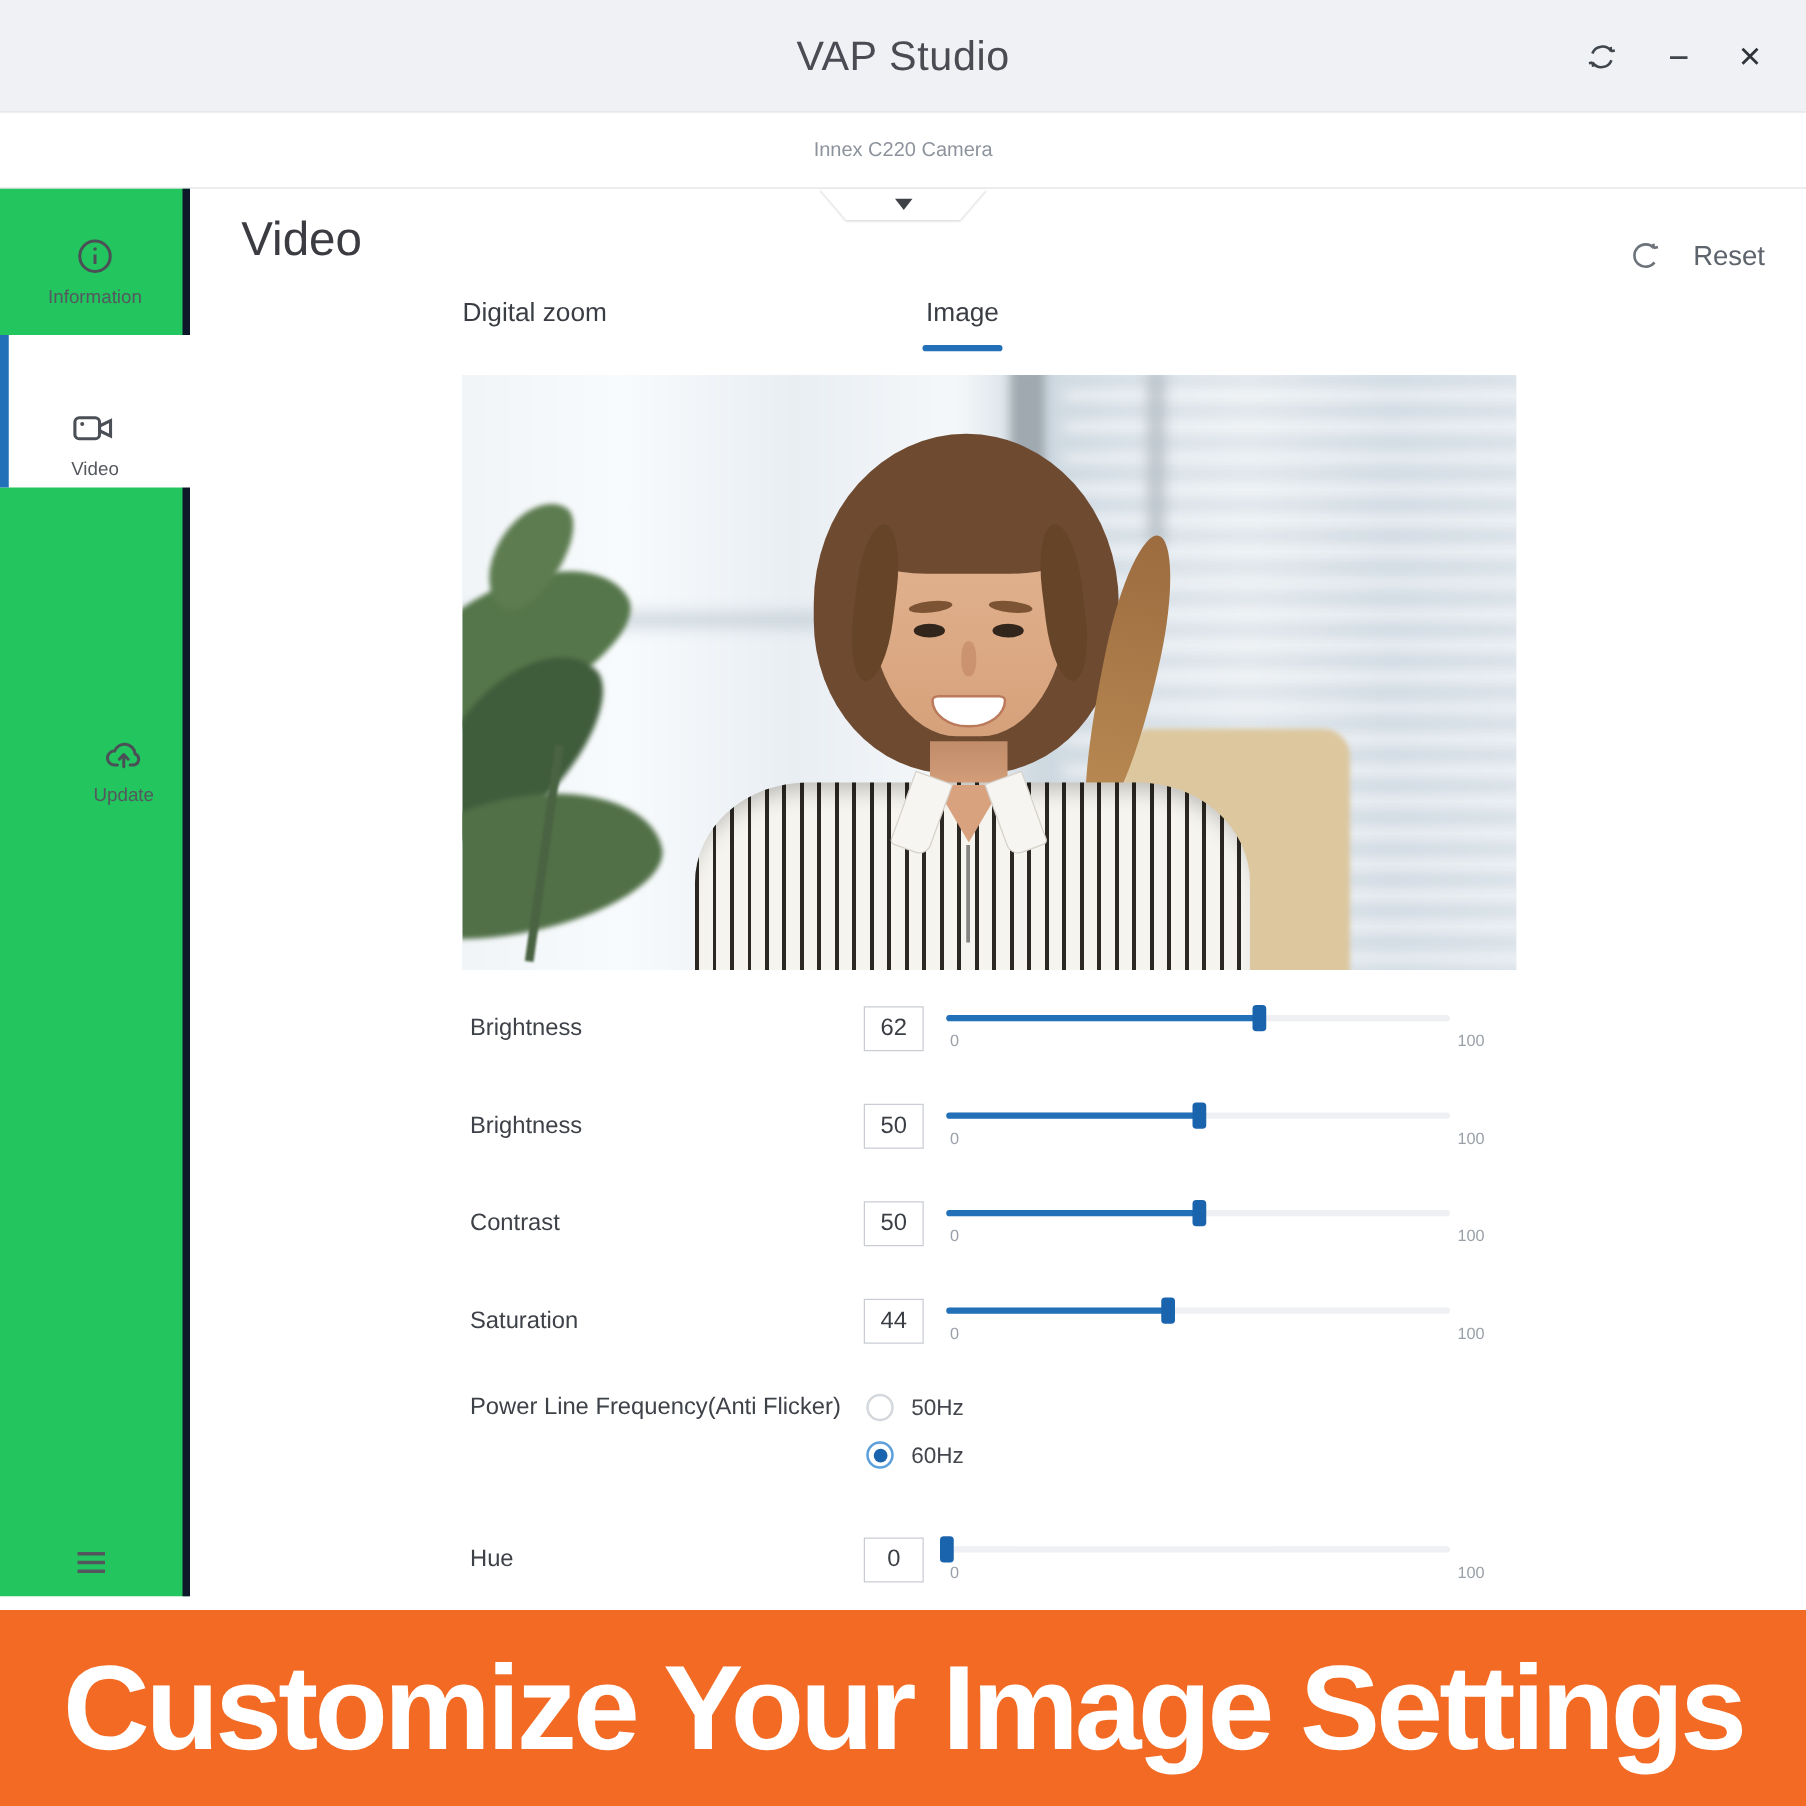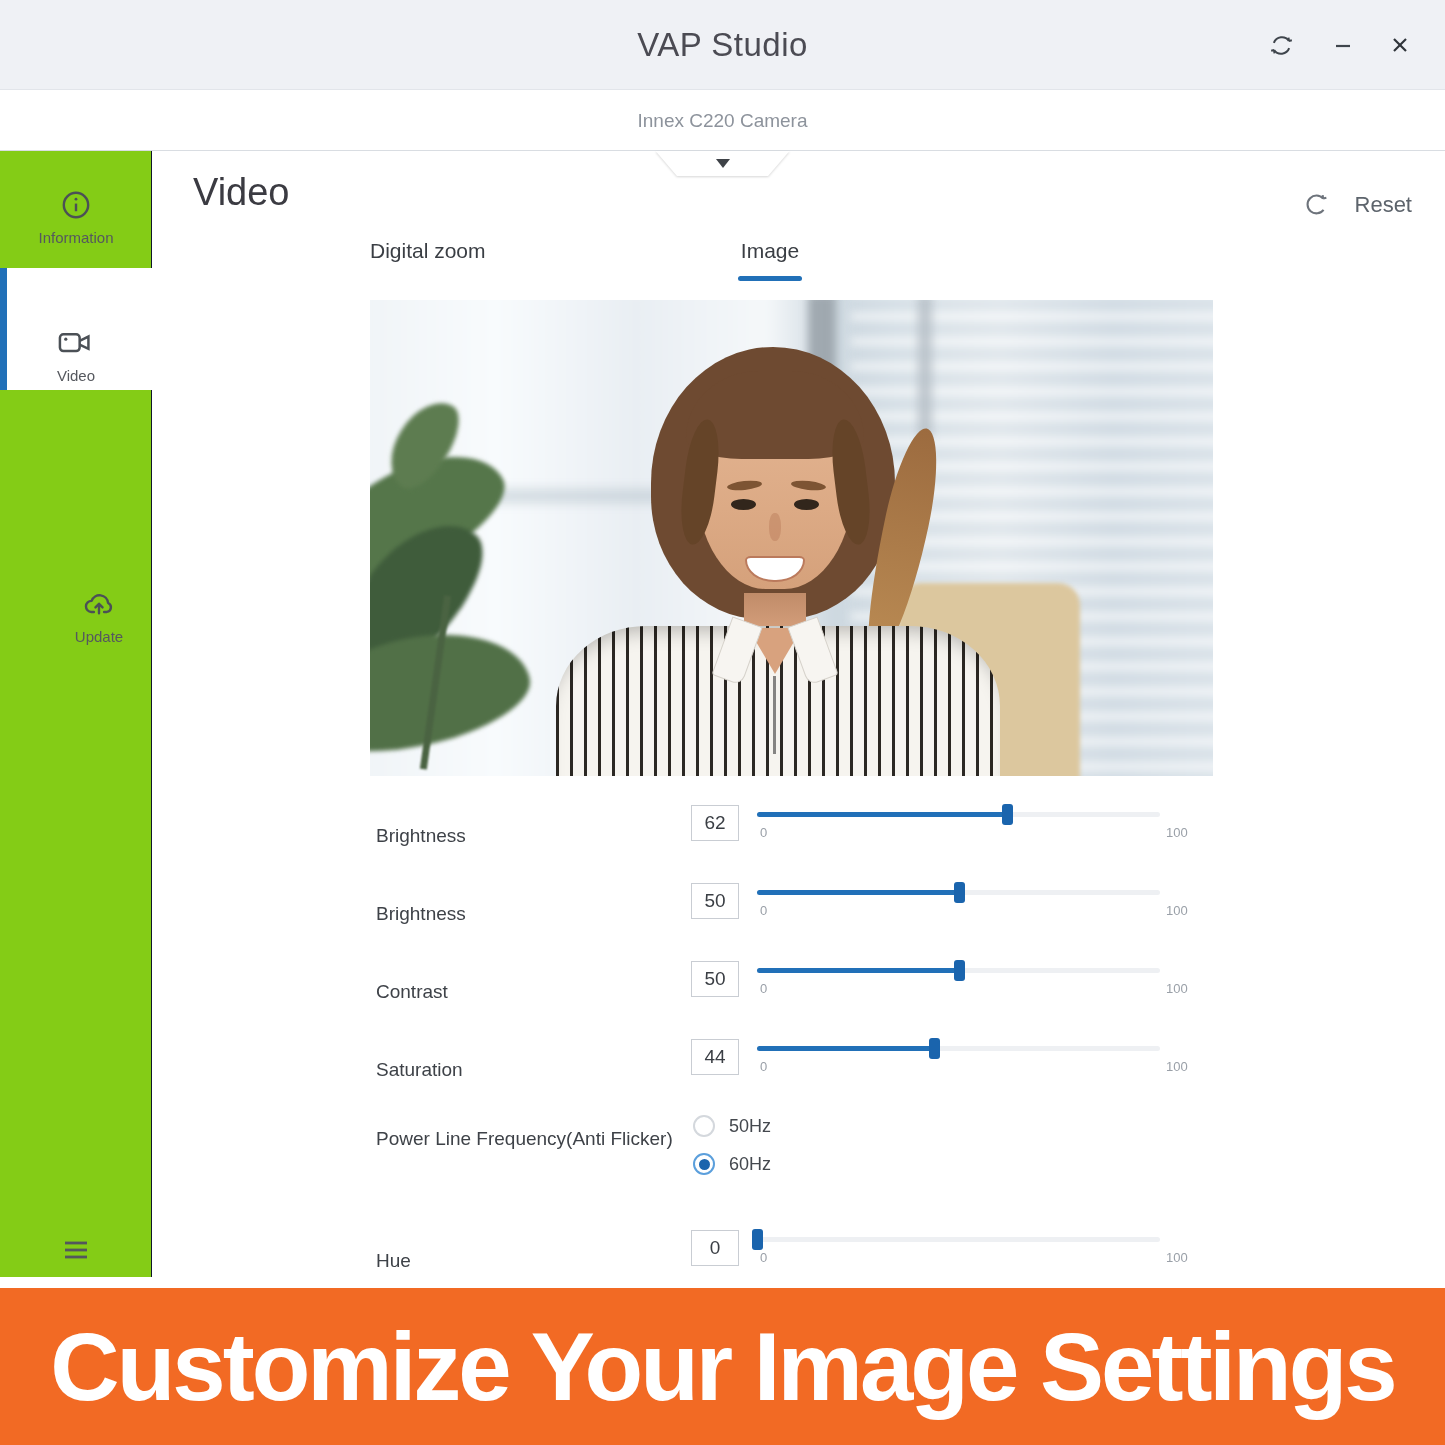--- a/index.html
+++ b/index.html
@@ -14,32 +14,32 @@
     display:flex; align-items:center; justify-content:center;
     font-size:33px; color:#4b4b53; letter-spacing:0.5px; }
   .tb-controls { position:absolute; right:36px; top:0; height:90px;
     display:flex; align-items:center; gap:38px; }
   .tb-btn { background:none; border:none; cursor:pointer; display:flex; align-items:center; }
 
   
   .devicebar { position:absolute; left:0; top:91px; width:100%; height:60px;
     background:#fff; border-bottom:1px solid #d9dde2; }
   .device-name { width:100%; height:100%; display:flex; align-items:center; justify-content:center;
-    font-size:19px; color:#8d939c;text-align:right; }
+    font-size:16px; color:#8d939c;text-align:right; }
   .tab-wrap { position:absolute; left:50%; top:60px; transform:translateX(-50%);
     filter:drop-shadow(0 1px 1px rgba(0,0,0,0.16)); z-index:6; }
   .device-tab { width:134px; height:25px; background:#fff;
     clip-path:polygon(0 0,100% 0,84% 100%,16% 100%);
     display:flex; align-items:center; justify-content:center; }
   .tri { width:0; height:0; border-left:7px solid transparent; border-right:7px solid transparent;
     border-top:9px solid #3e4247; }
 
   
   .sidebar { position:absolute; left:0; top:151px; width:152px; height:1126px;
-    background:#84cc16; border-right:1px solid #0f172a; }
+    background:#22c55e; border-right:6px solid #0f172a; }
   .side-item { position:absolute; left:0; width:152px; cursor:pointer; }
   .side-item .accent { display:none; position:absolute; left:0; top:0; width:7px; height:100%;
     background:var(--accent,#2170b8); }
   .side-item.active { background:#ffffff; }
   .side-item.active .accent { display:block; }
   .side-icon { position:absolute; left:50%; transform:translateX(-50%); top:23px; width:38px; height:34px;
     display:flex; align-items:center; justify-content:center; }
   .side-item.active .side-icon { top:58px; }
   .side-label { position:absolute; left:0; width:100%; top:64px; text-align:center;
     font-size:15px; color:#55585e; }
@@ -120,21 +120,21 @@
     clip-path:polygon(0 0,100% 0,50% 100%); }
   .collar { position:absolute; width:32px; height:62px; background:#f7f5f1;
     border:1px solid #d6d2cb; }
   .collar-l { left:173px; bottom:94px; transform:rotate(20deg); border-radius:0 0 10px 4px; }
   .collar-r { left:249px; bottom:94px; transform:rotate(-20deg); border-radius:0 0 4px 10px; }
   .placket { position:absolute; left:225px; bottom:22px; width:3px; height:78px; background:rgba(40,40,40,0.55); }
 
   
   .row { position:absolute; left:0; width:100%; height:40px; }
   .ctl-label { position:absolute; left:224px; top:0; height:36px; line-height:36px;
-    font-size:19px; color:#3e4248;margin-top:13px; }
+    font-size:19px; color:#3e4248; }
   .val-box { position:absolute; left:539px; top:0; width:48px; height:36px;
     border:1px solid #c9cdd3; background:#fff; text-align:center; line-height:34px;
     font-size:19px; color:#3a3e44; }
   .slider { position:absolute; left:605px; top:0; width:403px; height:36px; cursor:pointer; }
   .track { position:absolute; left:0; top:7px; width:100%; height:5px; background:#eef0f3; border-radius:3px; }
   .fill { position:absolute; left:0; top:0; width:0; height:5px; background:var(--accent,#2170b8); border-radius:3px; }
   .thumb { position:absolute; left:-5px; top:-8px; width:11px; height:21px; background:#1a64ad; border-radius:3px; }
   .minlab { position:absolute; left:3px; top:20px; font-size:13px; color:#9aa0a8; }
   .maxlab { position:absolute; left:calc(100% + 6px); top:20px; font-size:13px; color:#9aa0a8; }
 

